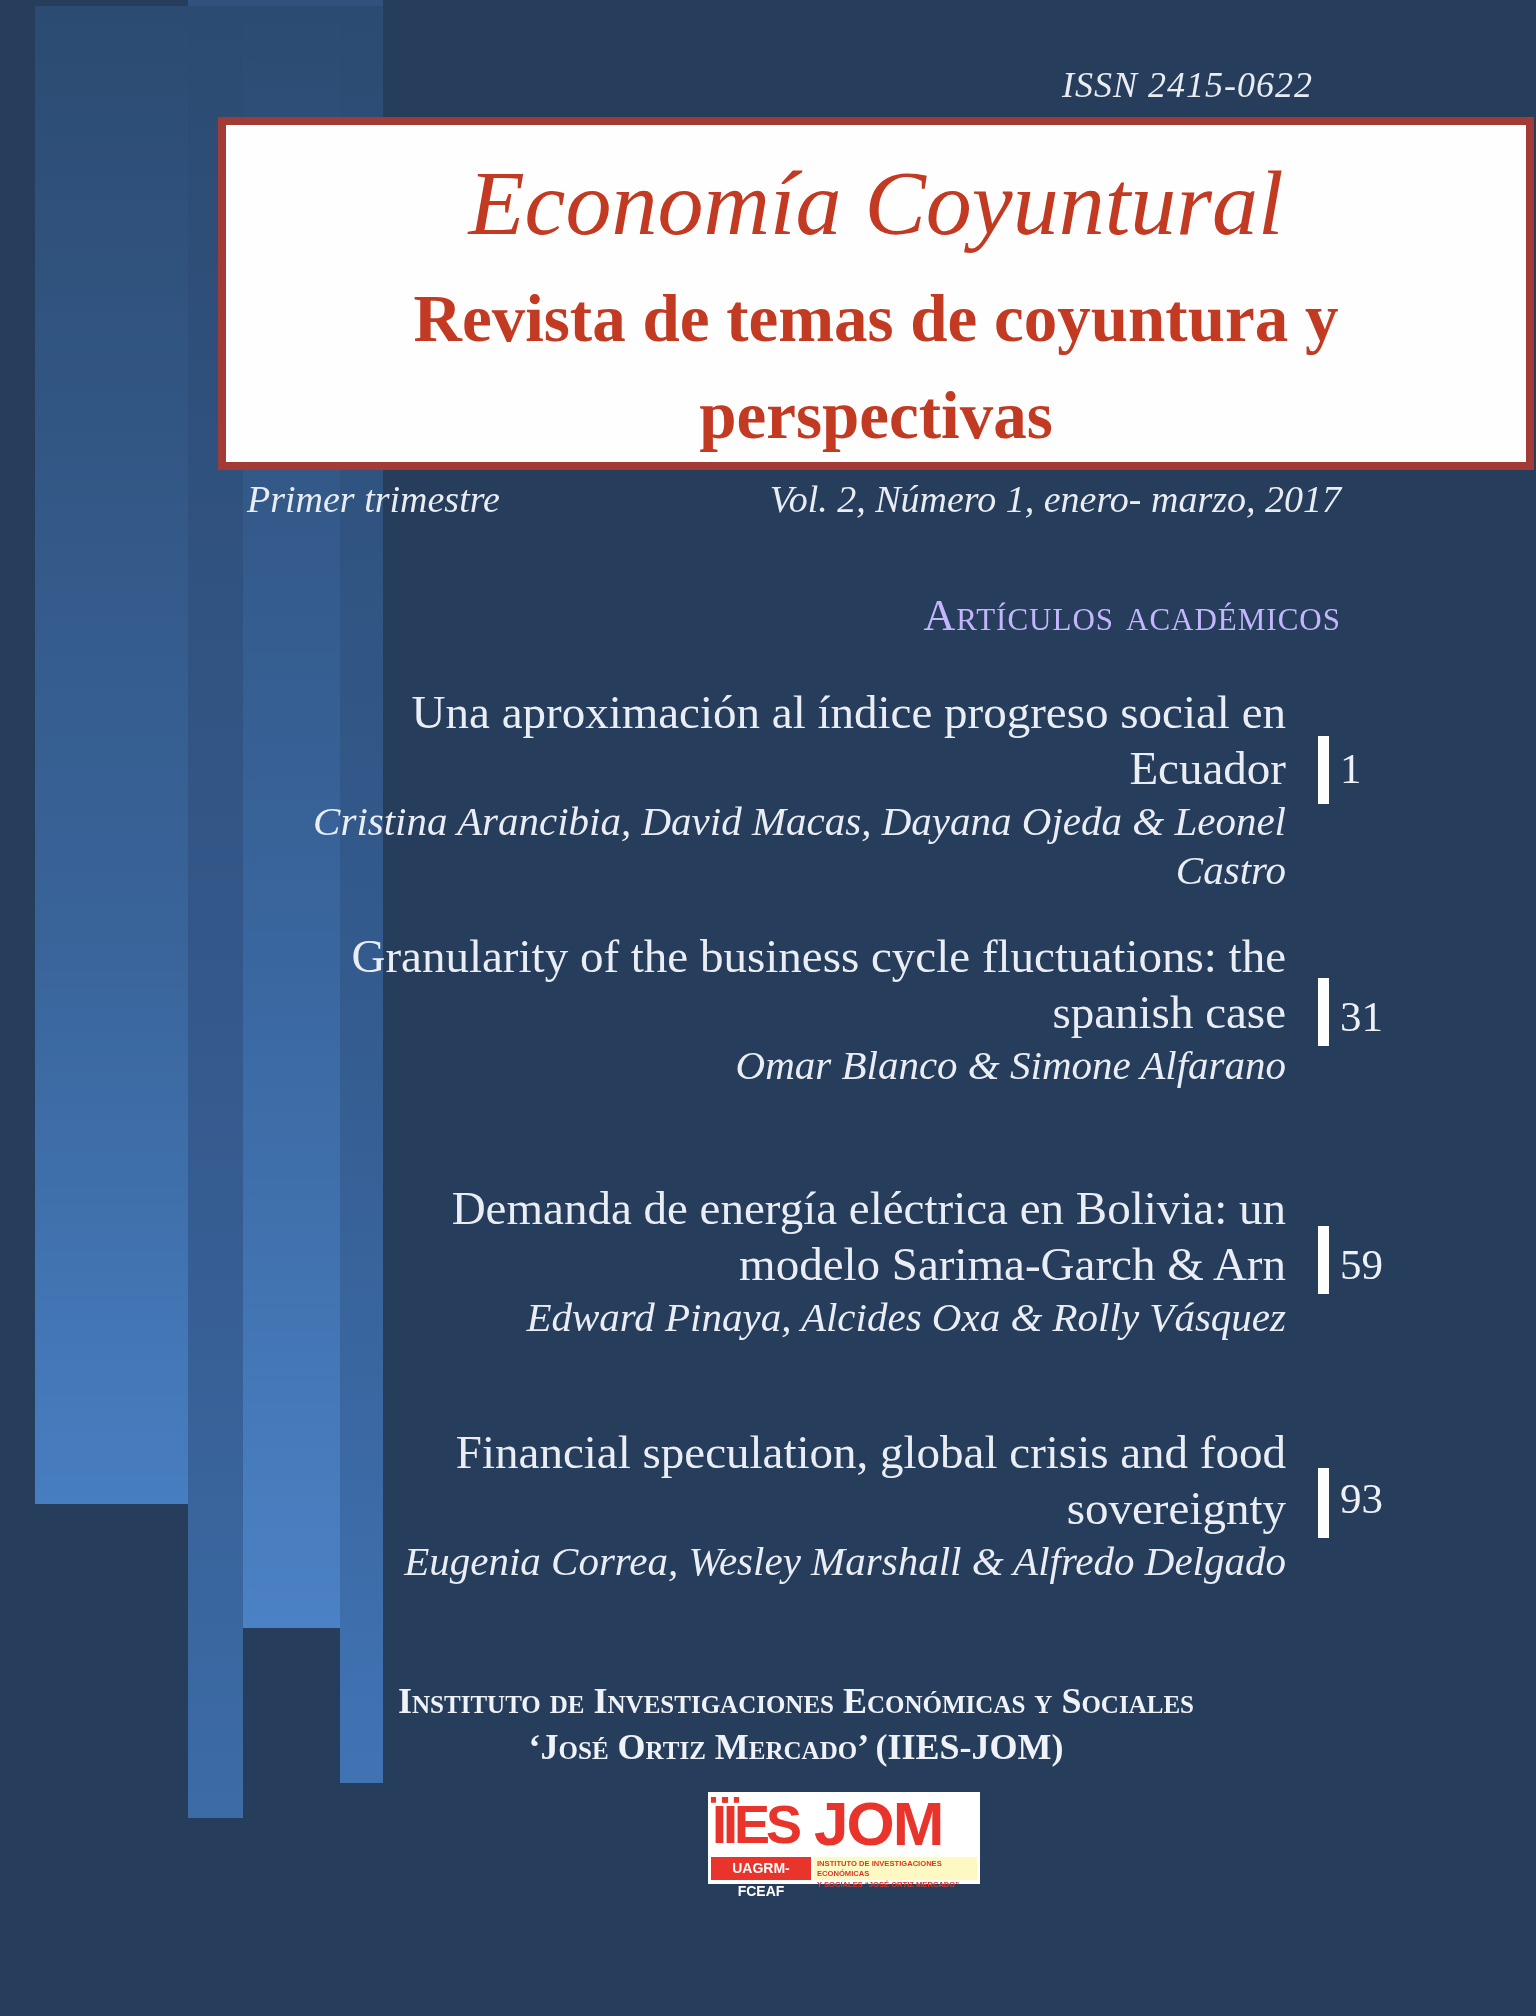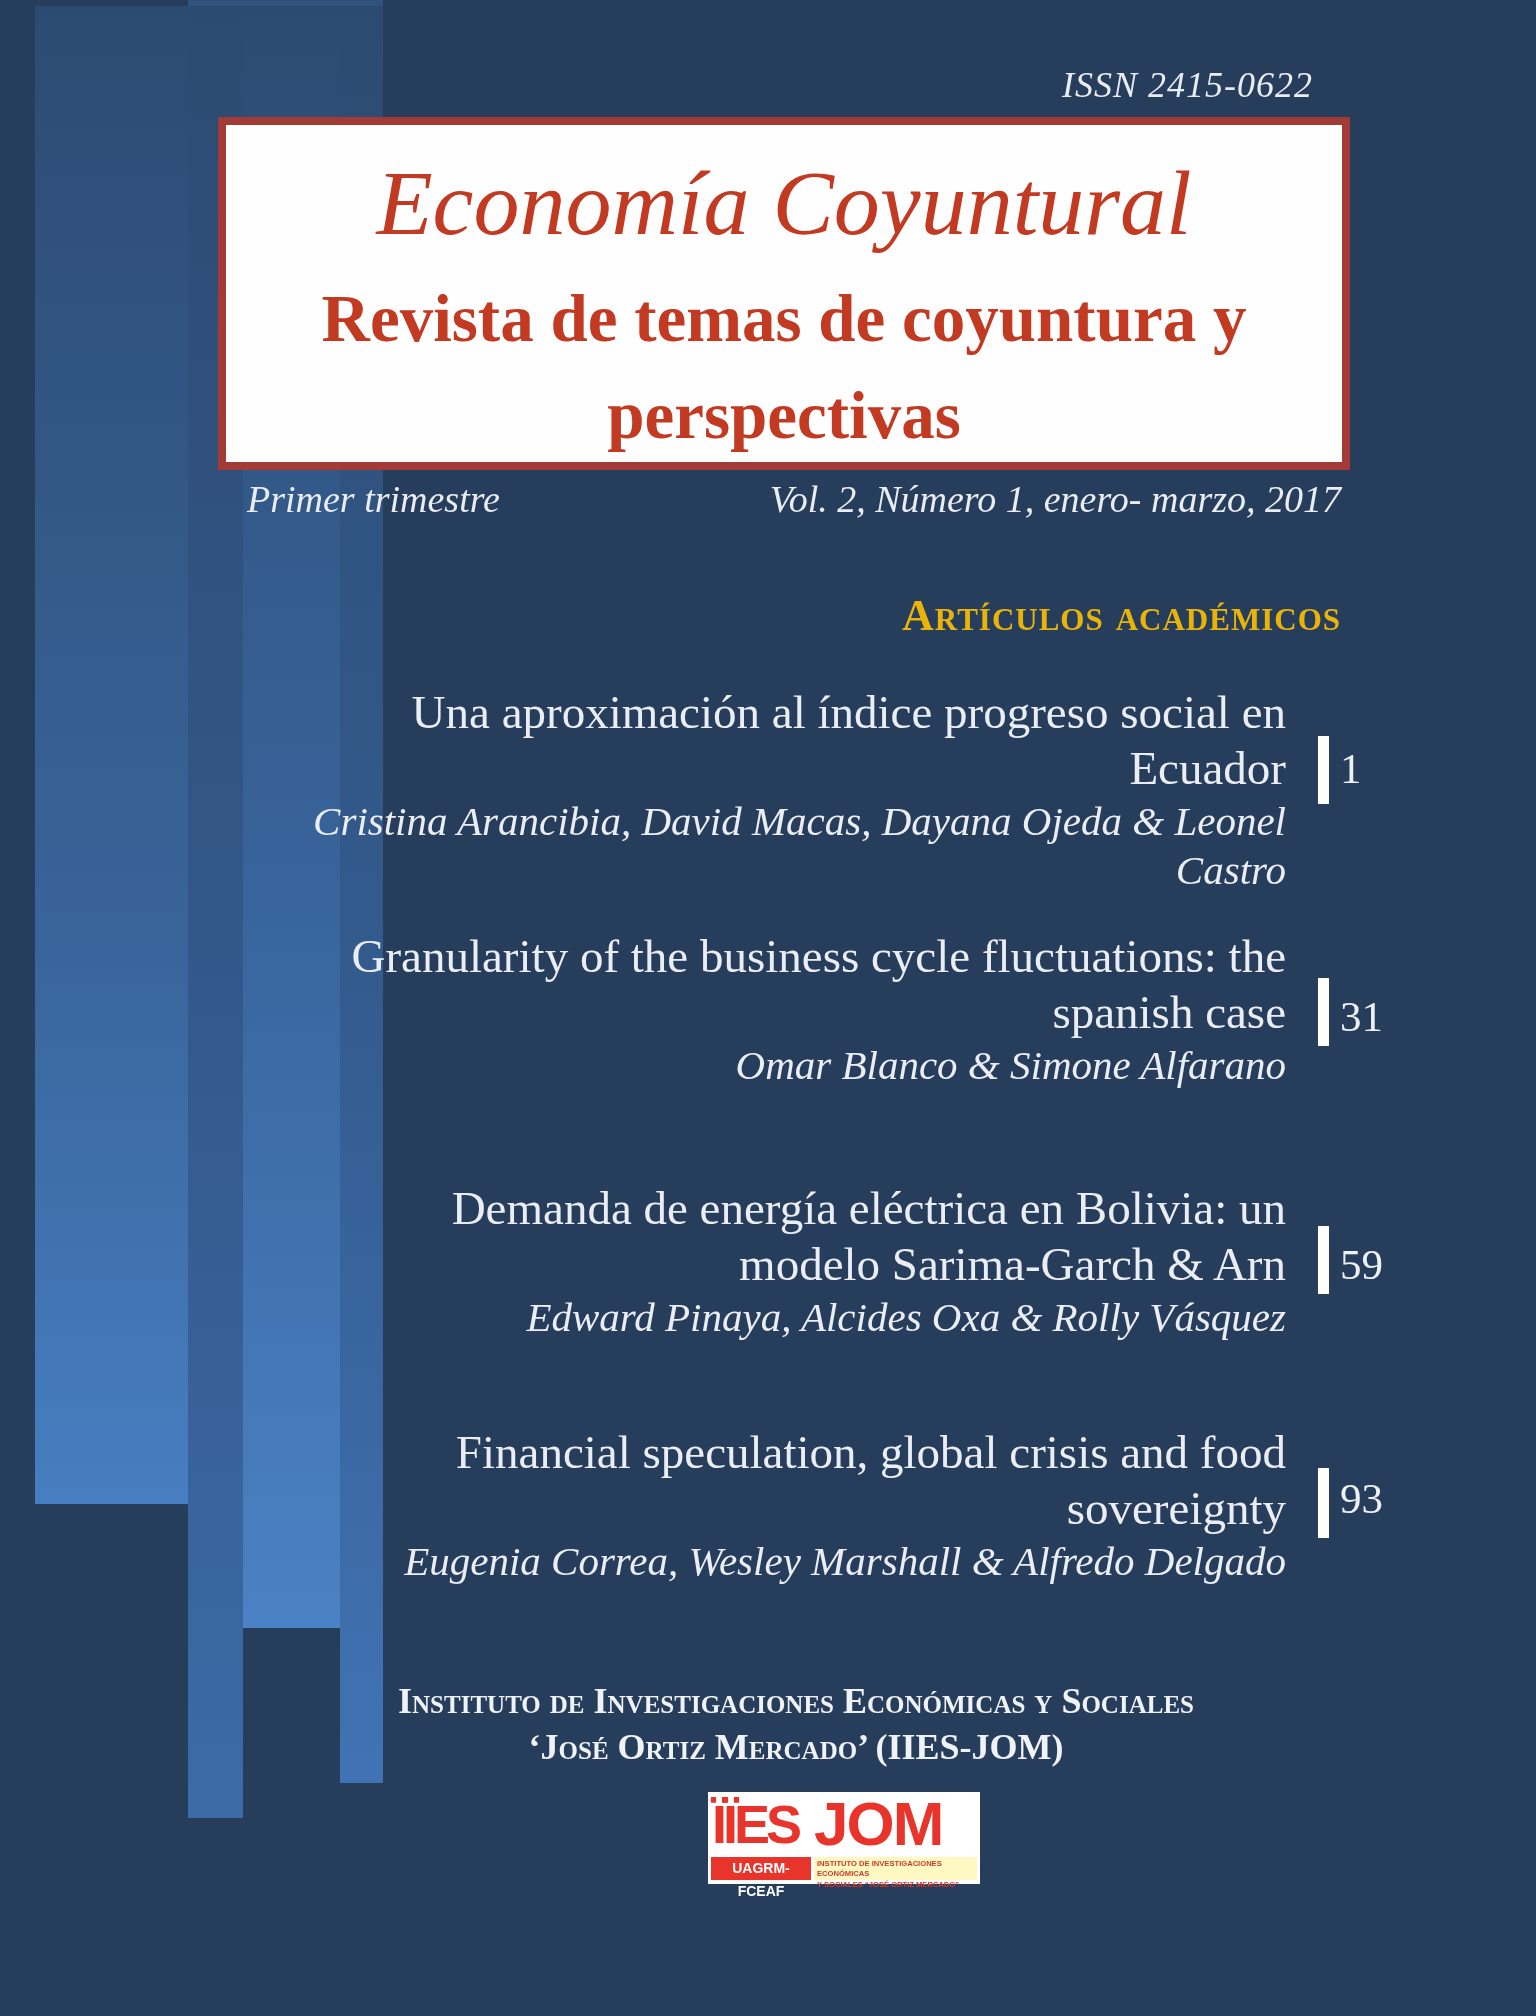--- a/index.html
+++ b/index.html
@@ -21,21 +21,21 @@
   .stripe-d{left:340px;width:43px;height:1777px;
     background:linear-gradient(to bottom,#2C4B72 0%,#345C90 58%,#4173B4 100%);}
   .top-tab{position:absolute;left:188px;top:0;width:195px;height:6px;background:#31527D;}
 
   .issn{
     position:absolute;top:64px;right:223px;
     font-style:italic;font-size:36px;color:#E9EDF2;letter-spacing:1px;
   }
 
   .masthead{
-    position:absolute;left:218px;top:117px;width:1132px;height:353px;
+    position:absolute;left:218px;top:117px;width:1316px;height:353px;
     box-sizing:border-box;border:8px solid #A23A35;background:#FEFEFE;
     display:flex;flex-direction:column;align-items:center;text-align:center;
   }
   .journal-title{
     margin-top:30px;
     font-style:italic;font-weight:normal;font-size:92px;line-height:1.05;
     color:#C23A22;white-space:nowrap;
   }
   .journal-subtitle{
     margin-top:18px;
@@ -47,21 +47,21 @@
     position:absolute;left:247px;top:477px;
     font-style:italic;font-size:38px;color:#E9EDF2;
   }
   .issue-volume{
     position:absolute;right:195px;top:477px;
     font-style:italic;font-size:38px;color:#E9EDF2;text-align:right;
   }
 
   .toc-heading{
     position:absolute;right:195px;top:590px;
-    font-variant:small-caps;font-weight:bold;font-size:44px;color:#eab308;
+    font-variant:small-caps;font-weight:normal;font-size:44px;color:#c4b5fd;
     letter-spacing:1px;text-align:right;
   }
 
   .article-text{
     position:absolute;left:286px;width:1000px;text-align:right;color:#EAEEF4;
   }
   .article-title{font-size:47px;line-height:1.2;white-space:pre-line;}
   .article-authors{font-style:italic;font-size:41px;line-height:1.2;white-space:pre-line;}
   .a1{top:684px;} .a2{top:928px;} .a3{top:1180px;} .a4{top:1424px;}
 

